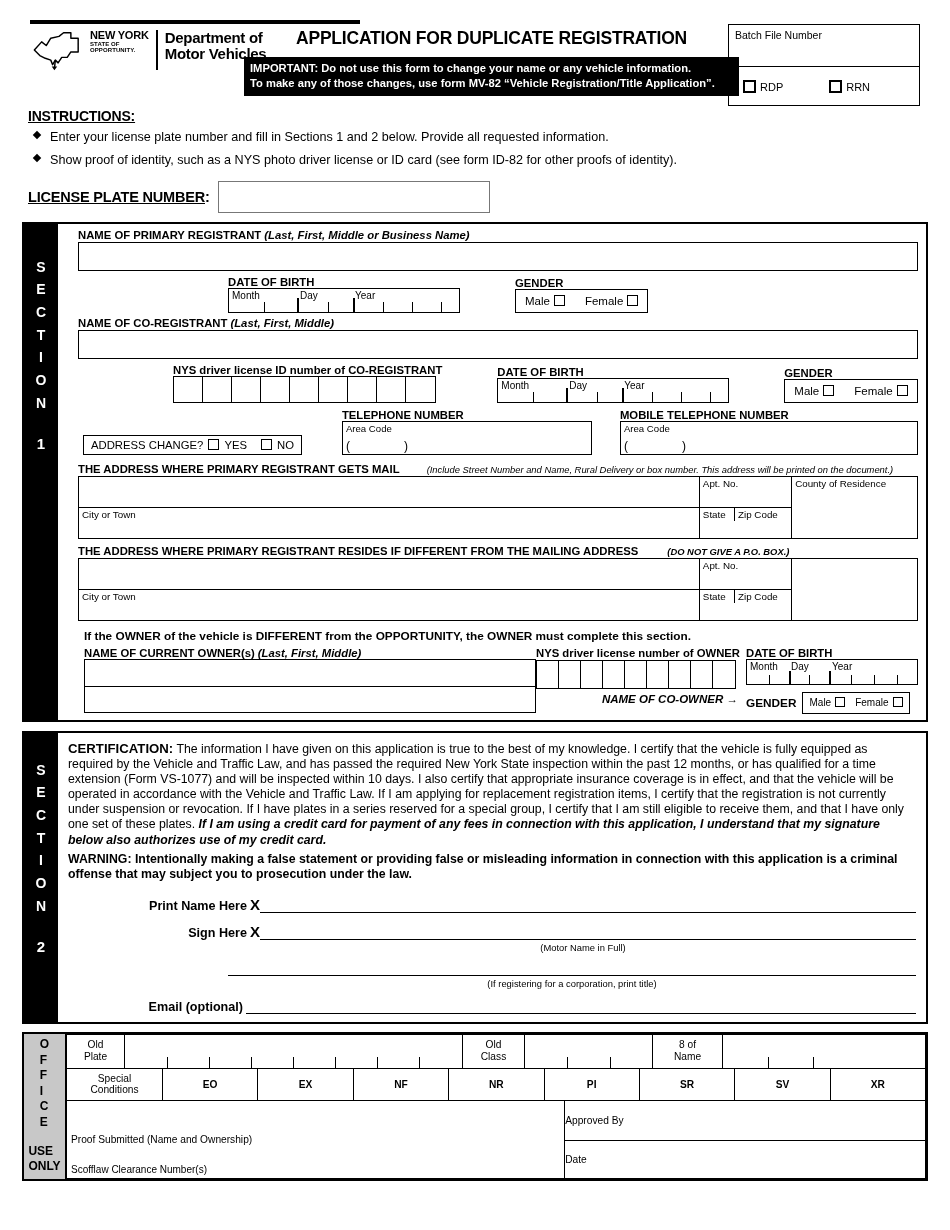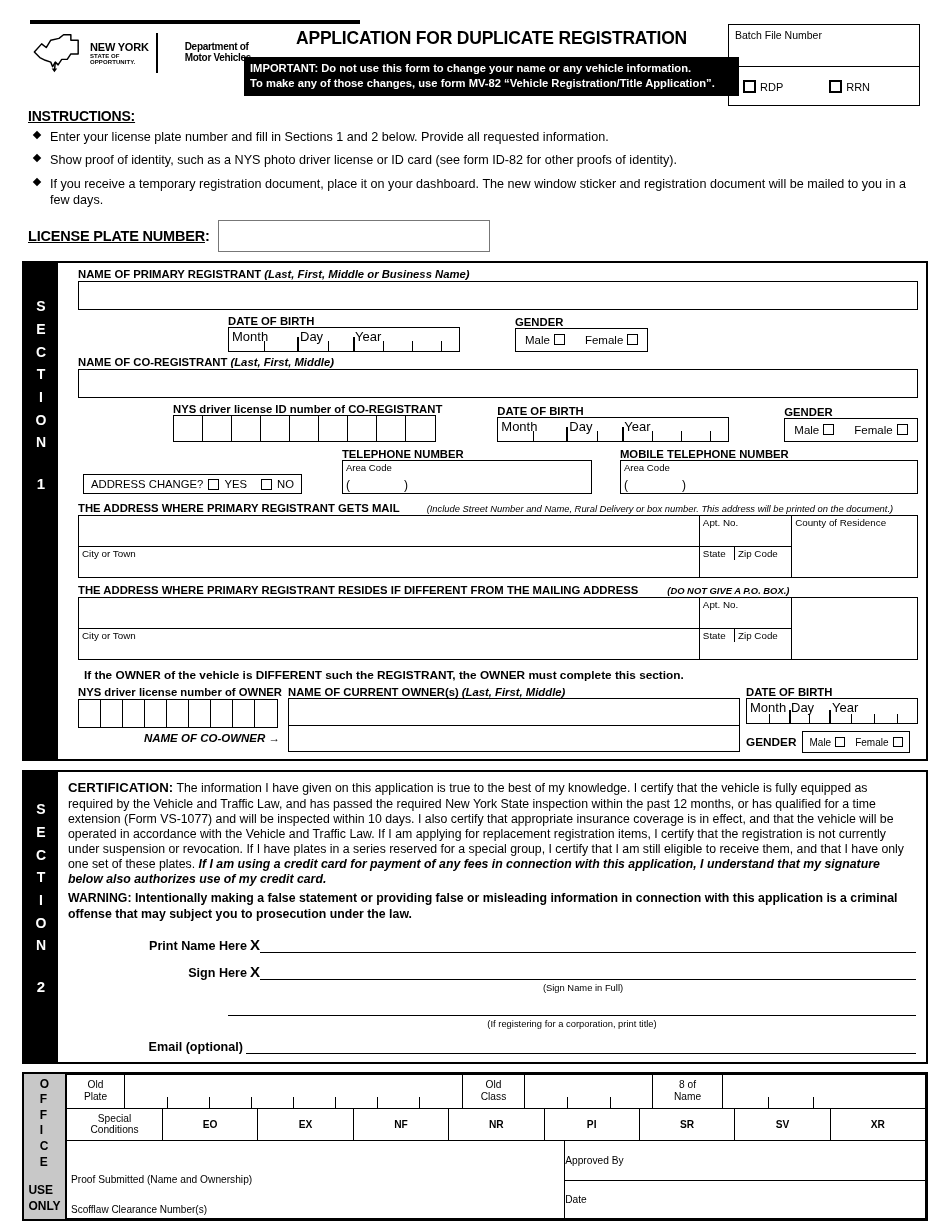--- a/index.html
+++ b/index.html
@@ -11,28 +11,28 @@
     color:#000;
     font-size:11px;
     position:relative;
     overflow:hidden;
   }
   .page { position:relative; width:950px; height:1230px; padding:0 22px; }
 
   
   .header { position:relative; height:80px; margin-top:20px; }
   .hdr-rule { position:absolute; left:8px; top:0; width:330px; height:4px; background:#000; }
-  .logo-wrap { position:absolute; left:8px; top:10px; display:flex; align-items:center; height:46px; }
+  .logo-wrap { position:absolute; left:8px; top:10px; display:flex; align-items:flex-start; height:46px; }
   .ny-outline { width:58px; height:42px; }
   .ny-text { margin-left:2px; line-height:1.0; }
   .ny-text .l1 { font-size:11px; font-weight:bold; letter-spacing:-0.2px; }
   .ny-text .l2 { font-size:6px; font-weight:bold; letter-spacing:0.1px; }
   .ny-text .l3 { font-size:6px; font-weight:bold; letter-spacing:0.1px; }
   .vbar { width:2px; background:#000; height:40px; margin:0 7px; }
-  .dmv-text { font-size:10px; font-weight:bold; line-height:1.08; letter-spacing:-0.3px;margin-left:20px; }
+  .dmv-text { font-size:15px; font-weight:bold; line-height:1.08; letter-spacing:-0.3px; }
 
   .title-col { position:absolute; left:222px; top:8px; width:495px; text-align:center; }
   .main-title { font-size:17.5px; font-weight:bold; letter-spacing:-0.2px; }
   .important-box {
     margin-top:8px; background:#000; color:#fff;
     font-size:11.2px; font-weight:bold; line-height:1.32;
     padding:4px 6px 5px 6px; text-align:left;
   }
 
   .batch-box { position:absolute; right:8px; top:4px; width:192px; border:1.5px solid #000; }
@@ -71,21 +71,21 @@
 
   .fullbox { border:1px solid #000; height:30px; width:100%; }
 
   
   .cells { display:flex; border:1px solid #000; width:fit-content; }
   .cells div { width:29px; height:25px; border-right:1px solid #000; }
   .cells div:last-child { border-right:none; }
 
   
   .dob-box { position:relative; border:1px solid #000; height:25px; width:232px; }
-  .dob-box .hd { position:absolute; top:1px; font-size:13px; }
+  .dob-box .hd { position:absolute; top:1px; font-size:10px; }
   .dob-box .tick { position:absolute; bottom:0; width:1px; background:#000; }
 
   .gender-box { border:1.6px solid #000; height:24px; display:inline-flex; align-items:center; padding:0 9px; gap:20px; font-size:11.5px; }
   .gender-box .cb { display:inline-block; width:11px; height:11px; border:1.8px solid #000; vertical-align:-1px; margin-left:4px;}
 
   .addr-change { border:1px solid #000; display:inline-flex; align-items:center; padding:3px 7px; font-size:11.3px; gap:5px; }
   .addr-change .cb { display:inline-block; width:11px; height:11px; border:1.8px solid #000; vertical-align:-1px;}
 
   .tel-box { border:1.4px solid #000; height:34px; position:relative; }
   .tel-box .ac { position:absolute; left:3px; top:1px; font-size:9.6px; }
@@ -172,21 +172,20 @@
           <span class="cbk"></span><span class="cbk-lbl">RRN</span>
         </span>
       </div>
     </div>
   </div>
 
   <div class="instr-title">INSTRUCTIONS:</div>
   <ul class="instr-list">
     <li><span class="dia"></span><span>Enter your license plate number and fill in Sections 1 and 2 below. Provide all requested information.</span></li>
     <li><span class="dia"></span><span>Show proof of identity, such as a NYS photo driver license or ID card (see form ID-82 for other proofs of identity).</span></li>
-    <li><span class="dia"></span><span>If you receive a temporary registration document, place it on your dashboard. The new window sticker and registration document will be mailed to you in a few days.</span></li>
   </ul>
 
   <div class="lpn-row">
     <span class="lpn-label">LICENSE PLATE NUMBER</span>
       <span class="lpn-colon">:</span>
     <div class="lpn-box"></div>
   </div>
 
   <div class="sec-wrap">
     <div class="sec-bar">
@@ -352,49 +351,49 @@
               <td style="border:none;border-right:1px solid #000;width:38%;"><span>State</span></td>
               <td style="border:none;"><span>Zip Code</span></td>
             </tr>
                   </tbody>
                 </table>
           </td>
         </tr>
       </tbody>
         </table>
 
-      <div style="margin-top:8px;margin-left:6px;font-size:11.8px;font-weight:bold;">If the OWNER of the vehicle is DIFFERENT such the REGISTRANT, the OWNER must complete this section.</div>
+      <div style="margin-top:8px;margin-left:6px;font-size:11.8px;font-weight:bold;">If the OWNER of the vehicle is DIFFERENT from the OPPORTUNITY, the OWNER must complete this section.</div>
 
       <div style="display:flex;margin-top:4px;align-items:flex-start;">
+        <div style="flex:1;margin-left:6px;">
+          <div>
+            <span class="lbl">NAME OF CURRENT OWNER(s)</span>
+            <span class="lbl-i">(Last, First, Middle)</span>
+          </div>
+          <div style="border:1px solid #000;border-bottom:1.8px solid #000;height:28px;"></div>
+          <div style="border:1px solid #000;border-top:none;height:26px;"></div>
+        </div>
+
         <div>
           <div class="lbl">NYS driver license number of OWNER</div>
           <div class="cells" style="margin-top:1px;">
             <div style="width:22px;height:27px;"></div>
               <div style="width:22px;height:27px;"></div>
             <div style="width:22px;height:27px;"></div>
               <div style="width:22px;height:27px;"></div>
             <div style="width:22px;height:27px;"></div>
               <div style="width:22px;height:27px;"></div>
             <div style="width:22px;height:27px;"></div>
               <div style="width:22px;height:27px;"></div>
             <div style="width:22px;height:27px;"></div>
           </div>
           <div style="text-align:right;width:202px;margin-top:4px;font-size:11.5px;font-weight:bold;font-style:italic;">
             <span>NAME OF CO-OWNER</span>
             <span style="font-style:normal;">→</span>
           </div>
-        </div>
-
-        <div style="flex:1;margin-left:6px;">
-          <div>
-            <span class="lbl">NAME OF CURRENT OWNER(s)</span>
-            <span class="lbl-i">(Last, First, Middle)</span>
-          </div>
-          <div style="border:1px solid #000;border-bottom:1.8px solid #000;height:28px;"></div>
-          <div style="border:1px solid #000;border-top:none;height:26px;"></div>
         </div>
 
         <div style="width:172px;margin-left:6px;">
           <div class="lbl">DATE OF BIRTH</div>
           <div class="dob-box" style="width:172px;height:26px;">
             <span class="hd" style="left:3px;">Month</span>
             <span class="hd" style="left:44px;">Day</span>
             <span class="hd" style="left:85px;">Year</span>
             <i class="tick" style="left:22px;height:9px;"></i>
             <i class="tick" style="left:42px;height:13px;width:1.8px;"></i>
@@ -436,21 +435,21 @@
         <span class="slabel" style="width:182px;">Print Name Here</span>
         <span class="sx">X</span>
         <span class="sigline"></span>
       </div>
 
       <div class="sigrow" style="margin-top:10px;">
         <span class="slabel" style="width:182px;">Sign Here</span>
         <span class="sx">X</span>
         <span class="sigline"></span>
       </div>
-      <div class="capt" style="margin-left:182px;">(Sign Name in Full)</div>
+      <div class="capt" style="margin-left:182px;">(Motor Name in Full)</div>
 
       <div class="sigrow" style="margin-top:22px;">
         <span style="width:160px;"></span>
         <span class="sigline" style="border-bottom-width:1.2px;"></span>
       </div>
       <div class="capt" style="margin-left:160px;">(If registering for a corporation, print title)</div>
 
       <div class="sigrow" style="margin-top:11px;">
         <span class="slabel" style="width:178px;">Email (optional)</span>
         <span class="sigline"></span>

